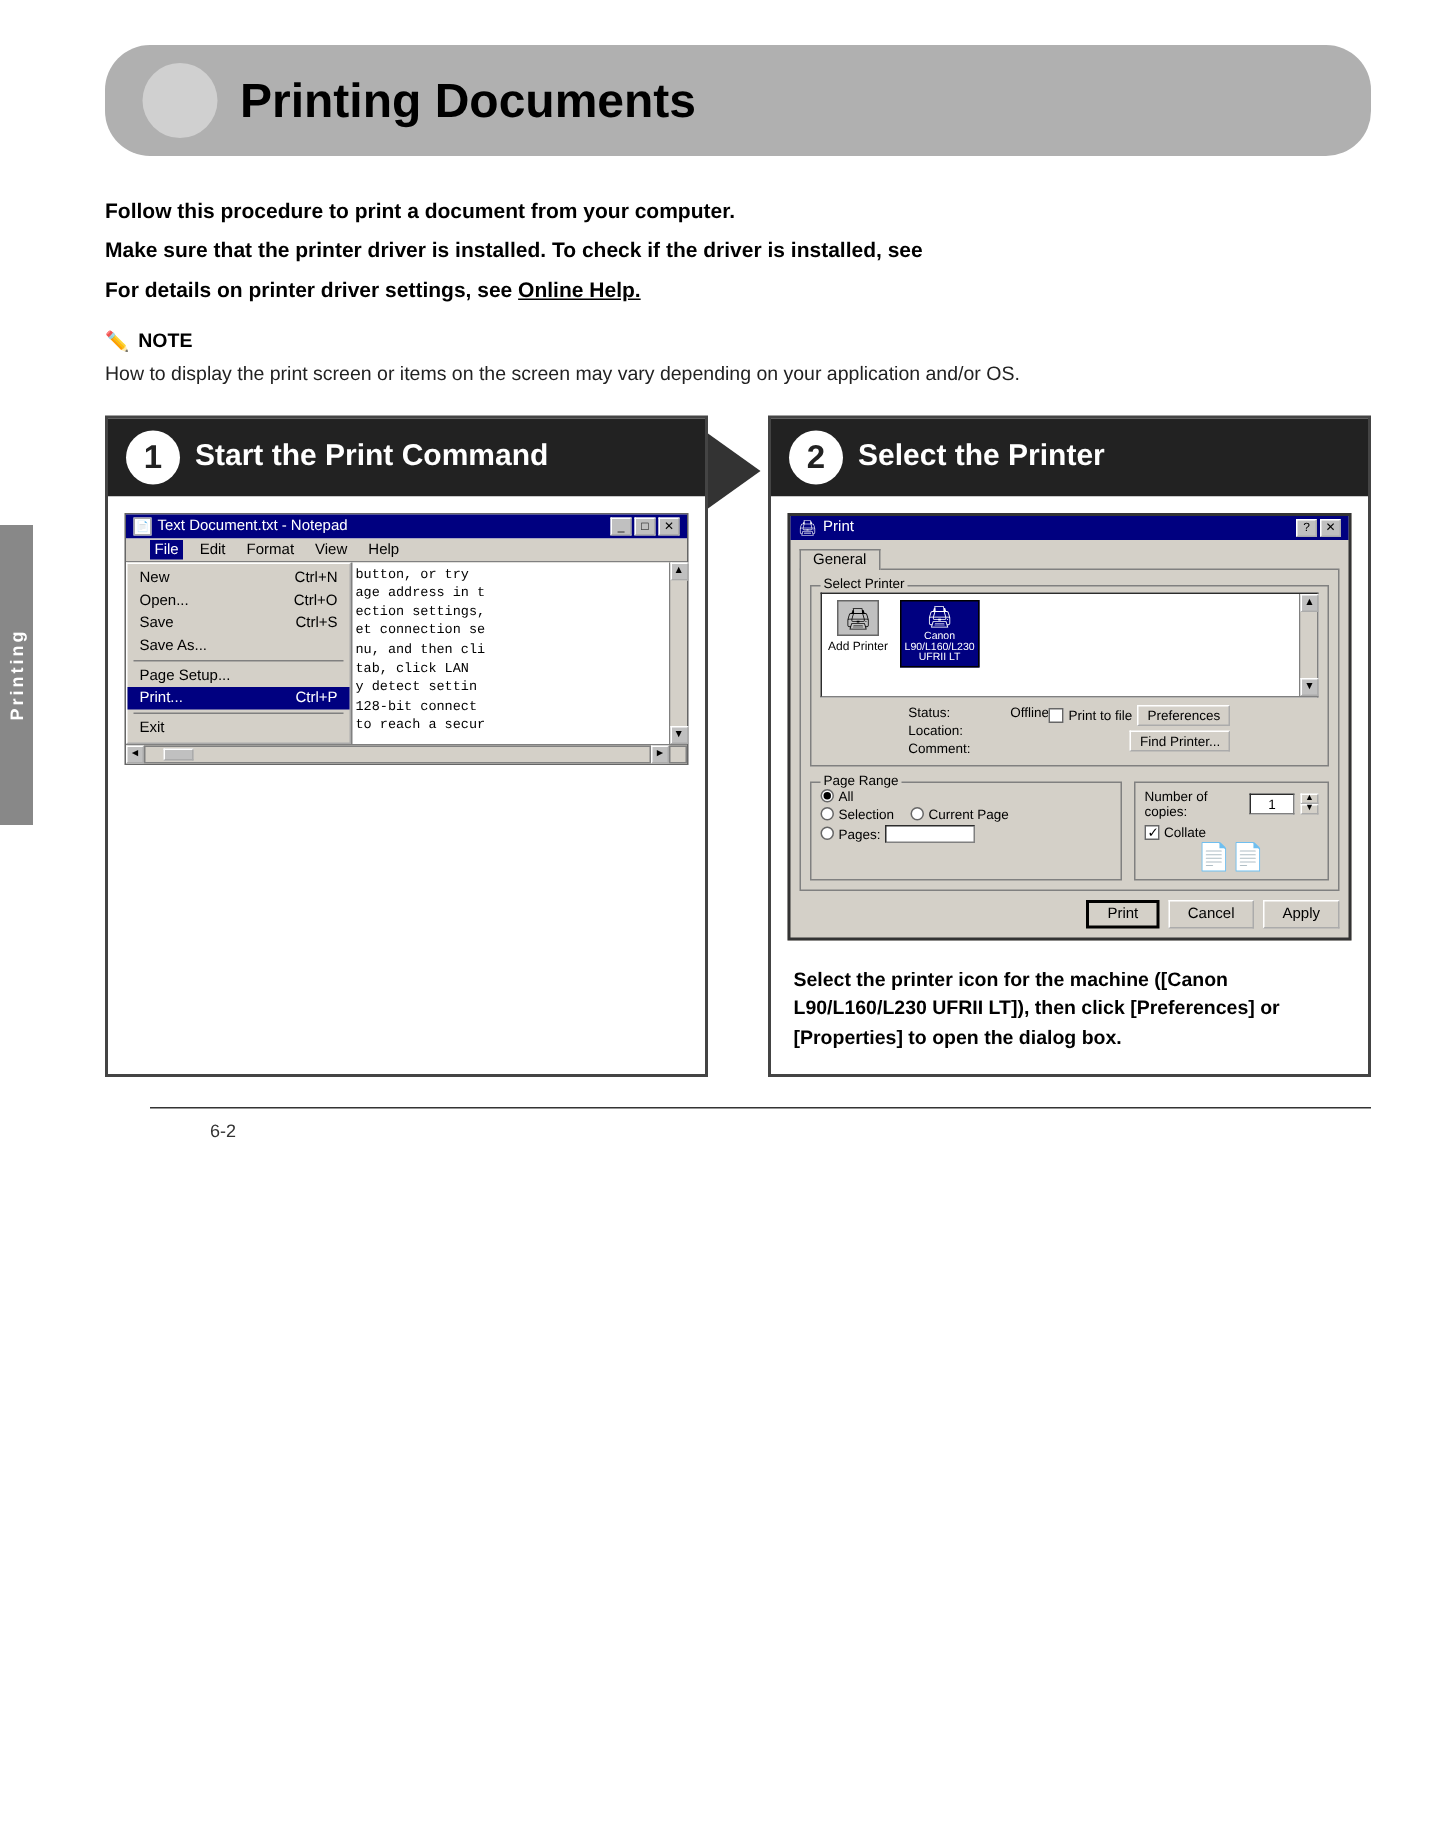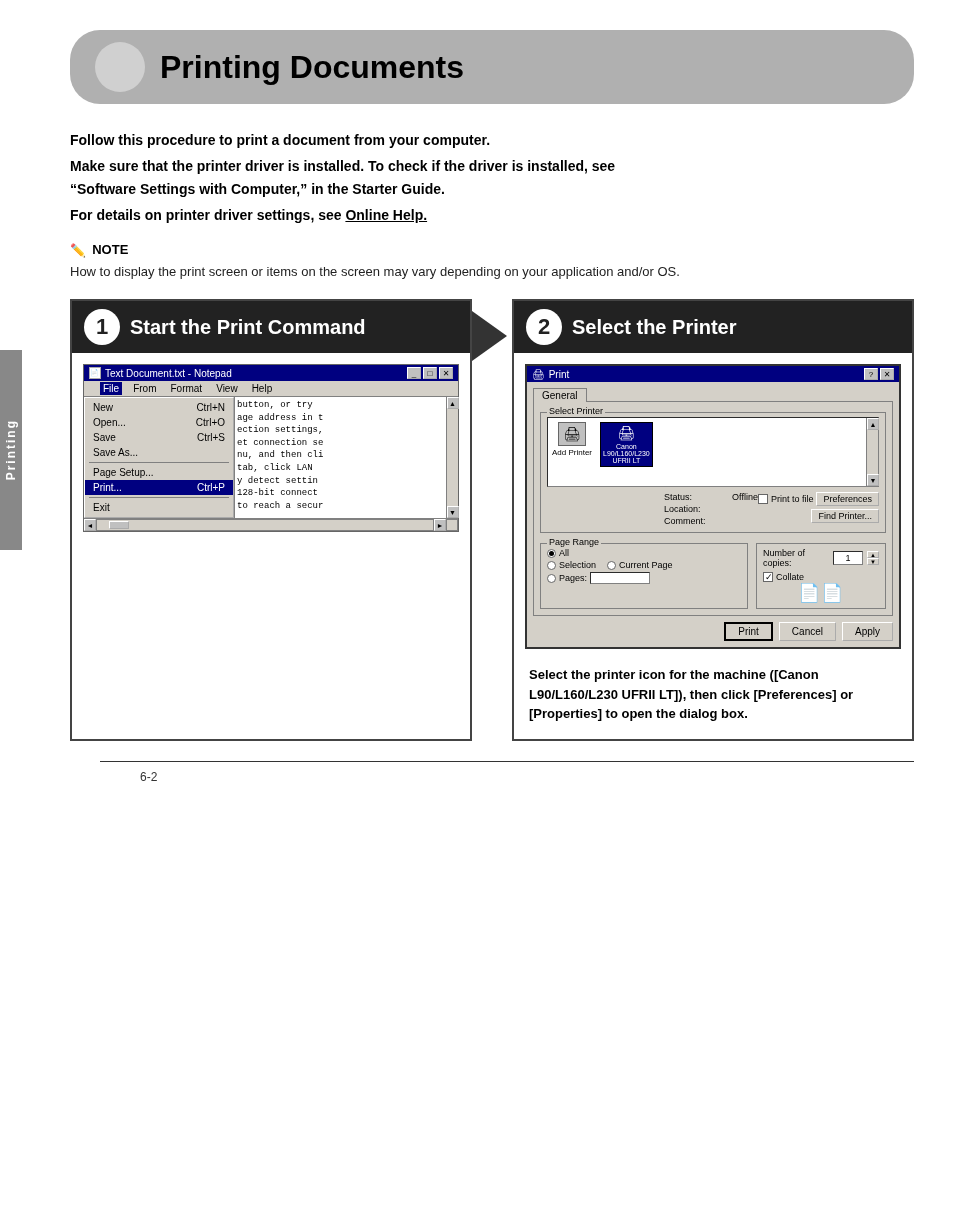--- a/index.html
+++ b/index.html
@@ -577,21 +577,20 @@
 
   <div class="title-bar">
     <div class="title-circle"></div>
     <span class="title-text">Printing Documents</span>
   </div>
 
   <div class="intro-block">
     <p class="intro-bold">Follow this procedure to print a document from your computer.</p>
     <p class="intro-bold">
       <span>Make sure that the printer driver is installed. To check if the driver is installed, see</span><br>
-      <span>“Software Settings with Computer,” in the Starter Guide.</span>
     </p>
     <p class="intro-bold">
       <span>For details on printer driver settings, see </span><a href="#" class="intro-link">Online Help.</a>
     </p>
   </div>
 
   <div class="note-line">
     <span class="note-icon">✏️</span>
     <span class="note-label">NOTE</span>
   </div>
@@ -613,21 +612,21 @@
               <span>Text Document.txt - Notepad</span>
             </div>
             <div class="notepad-titlebar-buttons">
               <div class="win-btn">_</div>
               <div class="win-btn">□</div>
               <div class="win-btn win-btn-close">✕</div>
             </div>
           </div>
           <div class="notepad-menubar">
             <span class="notepad-menu-item active">File</span>
-            <span class="notepad-menu-item">From</span>
+            <span class="notepad-menu-item">Edit</span>
             <span class="notepad-menu-item">Format</span>
             <span class="notepad-menu-item">View</span>
             <span class="notepad-menu-item">Help</span>
           </div>
           <div class="notepad-body">
 
             <div class="notepad-menu-dropdown">
               <div class="menu-row">
                   <span>New</span>
                   <span>Ctrl+N</span>
@@ -729,21 +728,21 @@
                     <div class="printer-item-icon">🖨</div>
                     <span style="font-size:7px;text-align:center;">Canon<br>L90/L160/L230<br>UFRII LT</span>
                   </div>
                   <div class="printer-list-scrollbar">
                     <div class="scrollbar-btn">▲</div>
                     <div class="scrollbar-track"></div>
                     <div class="scrollbar-btn">▼</div>
                   </div>
                 </div>
 
-                <div style="display:flex; justify-content:flex-end; align-items:flex-start;">
+                <div style="display:flex; justify-content:center; align-items:flex-start;">
                   <div>
                     <div class="status-row">
                       <span class="status-key">Status:</span>
                       <span class="status-val">Offline</span>
                     </div>
                     <div class="status-row">
                       <span class="status-key">Location:</span>
                       <span class="status-val"></span>
                     </div>
                     <div class="status-row">

